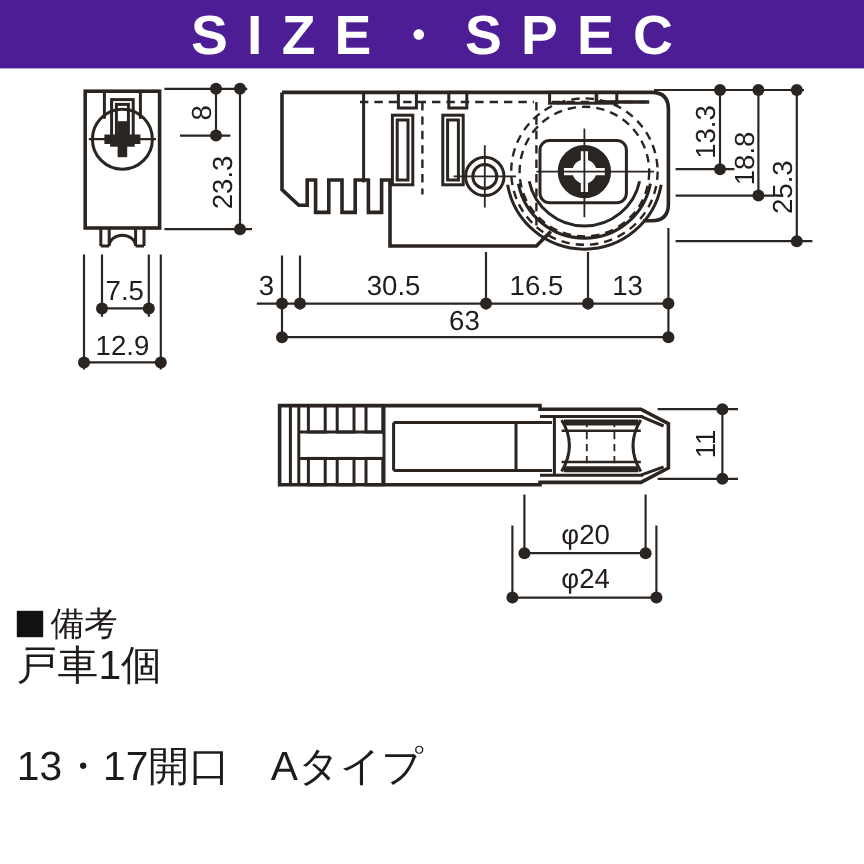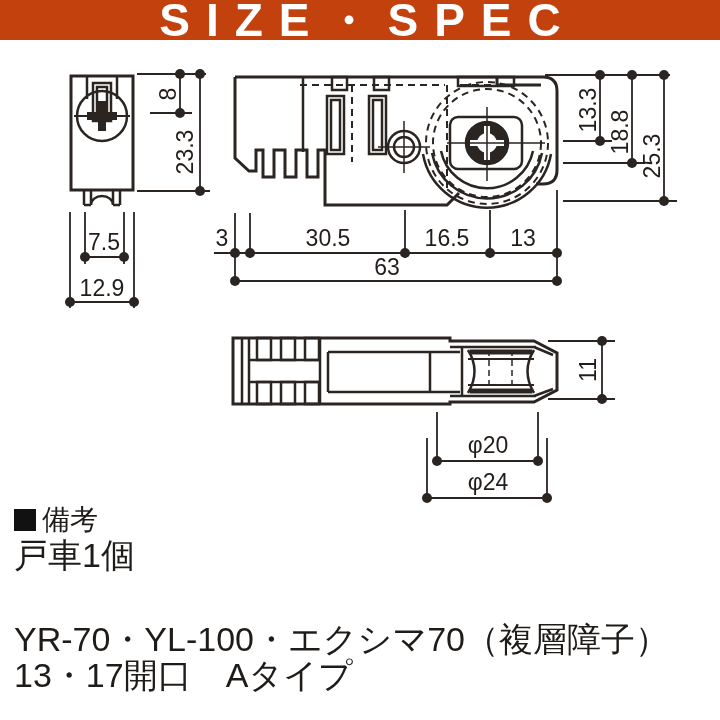--- a/index.html
+++ b/index.html
@@ -1,18 +1,18 @@
 <!DOCTYPE html>
 <html><head>
 <meta charset="utf-8">
 <style>
   html,body{margin:0;padding:0;}
   .page{position:relative;width:720px;height:720px;background:#ffffff;overflow:hidden;
         font-family:"Liberation Sans","DejaVu Sans",sans-serif;color:#1f1b18;}
-  .header{position:absolute;left:0;top:0;width:720px;height:40px;background:#c2410c;
+  .header{position:absolute;left:0;top:0;width:720px;height:57px;background:#4c1d95;
           display:flex;align-items:center;justify-content:center;}
   .header span{color:#ffffff;font-size:46px;font-weight:bold;letter-spacing:16px;
                padding-left:16px;line-height:1;}
   svg.drawing{position:absolute;left:0;top:0;}
   svg text{font-family:"Liberation Sans","DejaVu Sans",sans-serif;font-size:23px;fill:#221d1a;}
   .section{position:absolute;left:14px;}
   .sec-head{display:flex;align-items:center;font-size:28px;line-height:32px;margin-top:46px;}
   .bullet{display:inline-block;width:22px;height:22px;background:#111111;margin-right:6px;}
   .sec-line{font-size:34px;line-height:34px;margin-top:2px;}
   .notes{top:458px;}
@@ -181,17 +181,16 @@
 
   <div class="section notes">
     <div class="sec-head">
       <span class="bullet"></span>
       <span>備考</span>
     </div>
     <div class="sec-line">戸車1個</div>
   </div>
 
   <div class="section products">
-    <div class="sec-line">YR-70・YL-100・エクシマ70（複層障子）</div>
     <div class="sec-line">13・17開口　Aタイプ</div>
   </div>
 
 </div>
 
 </body></html>

